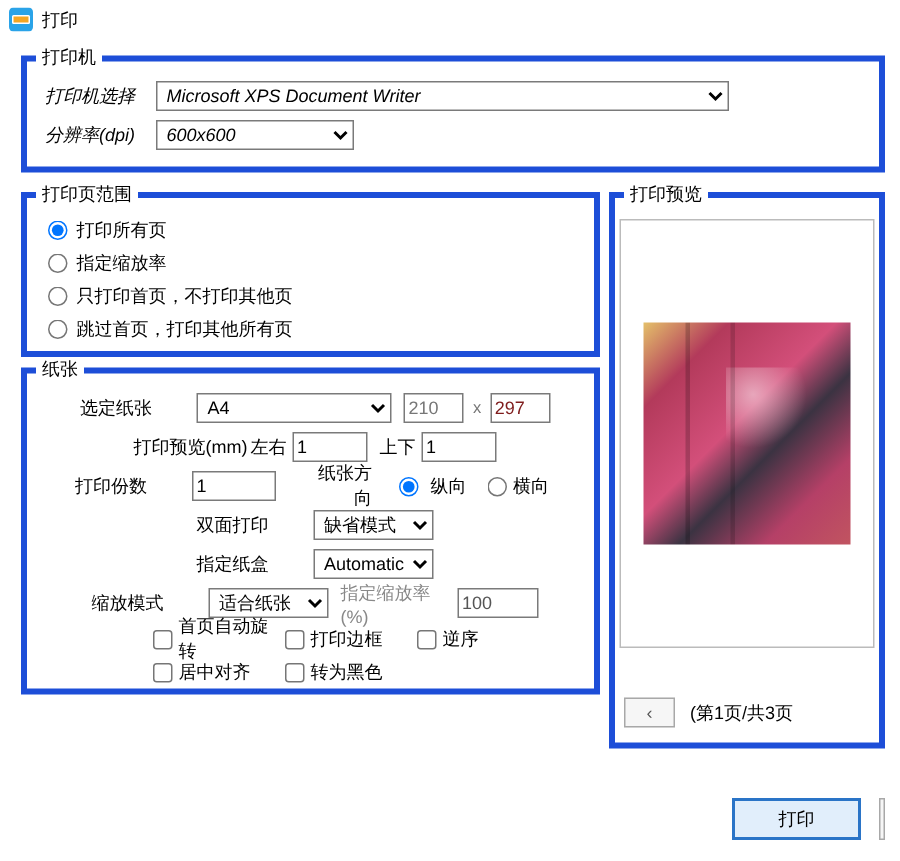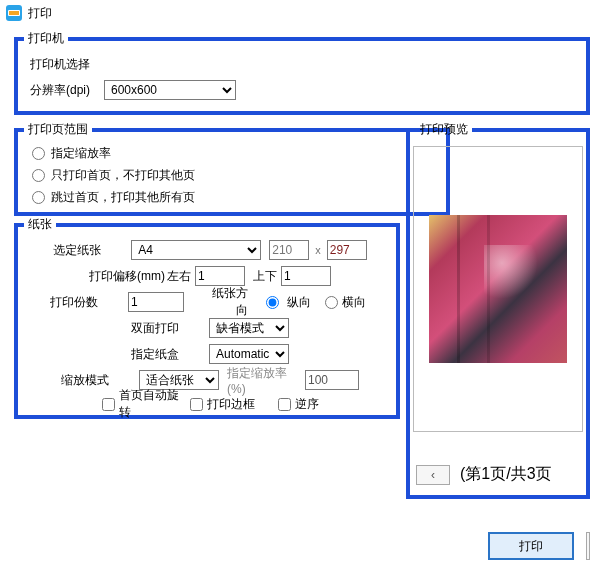--- a/index.html
+++ b/index.html
@@ -25,21 +25,21 @@
     border:1px solid #7a7a7a; background:#fff; font:inherit; height:20px;
     padding:1px 2px;
   }
   .sel-printer { width:382px; font-family: monospace,"SimSun","NSimSun"; }
   .sel-dpi { width:132px; }
   
   .midrow { display:flex; gap:6px; margin-top:6px; }
   .left-col { width:386px; }
   .right-col { width:184px; }
   
-  .fs-range { width:436px; padding-bottom:4px; }
+  .fs-range { width:386px; padding-bottom:4px; }
   .radio-row { display:flex; align-items:center; gap:6px; height:22px; padding-left:14px; }
   input[type=radio] { margin:0; }
   
   .fs-paper { width:386px; margin-top:6px; padding-bottom:8px; }
   .prow { display:flex; align-items:center; height:26px; padding-left:6px;justify-content:center; }
   .plab { width:78px; }
   .sel-a4 { width:130px; }
   .txt-w { width:40px; text-align:left; background:#f0f0f0; color:#777; border:1px solid #c0c0c0; }
   .txt-h { width:40px; text-align:left; background:#f0f0f0; color:#7f1d1d; border:1px solid #c0c0c0; }
   .x { color:#777; padding:0 6px; font-size:11px; }
@@ -58,27 +58,27 @@
   .fs-preview { width:184px; height:378px; position:relative; }
   .prev-outer { margin:8px auto 0 auto; width:170px; height:286px; border:1px solid #bbb; display:flex; align-items:center; justify-content:center; }
   .prev-img { width:138px; height:148px;
     background: linear-gradient(135deg, #e4c06a 0%, #b33a5b 20%, #d34f7a 45%, #3b3342 60%, #b54067 80%, #c15460 100%);
     position:relative; overflow:hidden;
   }
   .prev-img::before{content:"";position:absolute;left:40%;top:20%;width:60px;height:60px;background:radial-gradient(circle at 30% 30%, rgba(255,255,255,.5), rgba(255,255,255,0) 60%);}
   .prev-img::after{content:"";position:absolute;left:20%;top:0;width:3px;height:100%;background:rgba(0,0,0,.2);box-shadow:30px 0 rgba(0,0,0,.15);}
   .nav { position:absolute; left:6px; bottom:10px; right:0; display:flex; align-items:center; gap:10px; }
   .nav-btn { width:34px; height:20px; border:1px solid #a8a8a8; background:#f6f6f6; display:inline-flex; align-items:center; justify-content:center; font-size:12px; color:#555; }
-  .nav-text { font-size:16px; }
+  .nav-text { font-size:12px; }
   
   .bottom { position:absolute; right:10px; bottom:14px; display:flex; gap:12px; }
   .btn-print { width:86px; height:28px; border:2px solid #2a74c7; background:#e1eefb; font:inherit; cursor:default; }
   .btn-ghost { width:4px; height:28px; border:1px solid #a8a8a8; background:#f6f6f6; }
   
-  .fs-printer .rows { padding:4px 6px 8px 6px; }
+  .fs-printer .rows { padding:4px 6px 8px 6px;font-style:italic; }
   .fs-range .rows { padding:4px 0 4px 0; }
   .fs-paper .rows { padding:4px 0 0 0; }
   .sel2 { display:inline-flex; align-items:center; }
 </style>
 </head>
 <body>
 <div class="window">
   <div class="titlebar">
     <span class="app-icon">
       <svg width="16" height="16">
@@ -90,37 +90,44 @@
     <span class="title-text">打印</span>
   </div>
 
   <div class="dlg">
 
     <fieldset class="fs fs-printer">
       <legend>打印机</legend>
       <div class="rows">
         <div class="row">
           <span class="lab1">打印机选择</span>
+          <select class="sel sel-printer">
+            <option>Microsoft XPS Document Writer</option>
+          </select>
         </div>
         <div class="row">
           <span class="lab1">分辨率(dpi)</span>
           <select class="sel sel-dpi">
             <option>600x600</option>
           </select>
         </div>
       </div>
     </fieldset>
 
     <div class="midrow">
       <div class="left-col">
 
         <fieldset class="fs fs-range">
           <legend>打印页范围</legend>
           <div class="rows">
             <label class="radio-row">
+              <input type="radio" name="r" checked="" style="">
+              <span>打印所有页</span>
+            </label>
+            <label class="radio-row">
               <input type="radio" name="r" style="">
               <span>指定缩放率</span>
             </label>
             <label class="radio-row">
               <input type="radio" name="r" style="">
               <span>只打印首页，不打印其他页</span>
             </label>
             <label class="radio-row">
               <input type="radio" name="r" style="">
               <span>跳过首页，打印其他所有页</span>
@@ -133,21 +140,21 @@
           <div class="rows">
             <div class="prow">
               <span class="plab">选定纸张</span>
               <select class="sel sel-a4"><option>A4</option></select>
               <span style="width:8px"></span>
               <input class="txt txt-w" readonly="" value="210" style="">
               <span class="x">x</span>
               <input class="txt txt-h" readonly="" value="297" style="">
             </div>
             <div class="prow">
-              <span class="plab">打印偏移(mm)</span>
+              <span class="plab">打印预览(mm)</span>
               <span class="sublab">左右</span>
               <input class="txt txt-off" value="1" style="">
               <span style="width:8px"></span>
               <span class="sublab">上下</span>
               <input class="txt txt-off" value="1" style="">
             </div>
             <div class="prow">
               <span class="plab">打印份数</span>
               <input class="txt txt-copies" value="1" style="">
               <span class="gap"></span>
@@ -183,20 +190,30 @@
                 </label>
               <label class="chk-g">
                   <input type="checkbox" style=""> 
                   <span>打印边框</span>
                 </label>
               <label class="chk-g">
                   <input type="checkbox" style=""> 
                   <span>逆序</span>
                 </label>
             </div>
+            <div class="chk-row">
+              <label class="chk-g">
+                  <input type="checkbox" style=""> 
+                  <span>居中对齐</span>
+                </label>
+              <label class="chk-g">
+                  <input type="checkbox" style=""> 
+                  <span>转为黑色</span>
+                </label>
+            </div>
           </div>
         </fieldset>
       </div>
 
       <div class="right-col">
         <fieldset class="fs fs-preview">
           <legend>打印预览</legend>
           <div class="prev-outer">
             <div class="prev-img"></div>
           </div>

